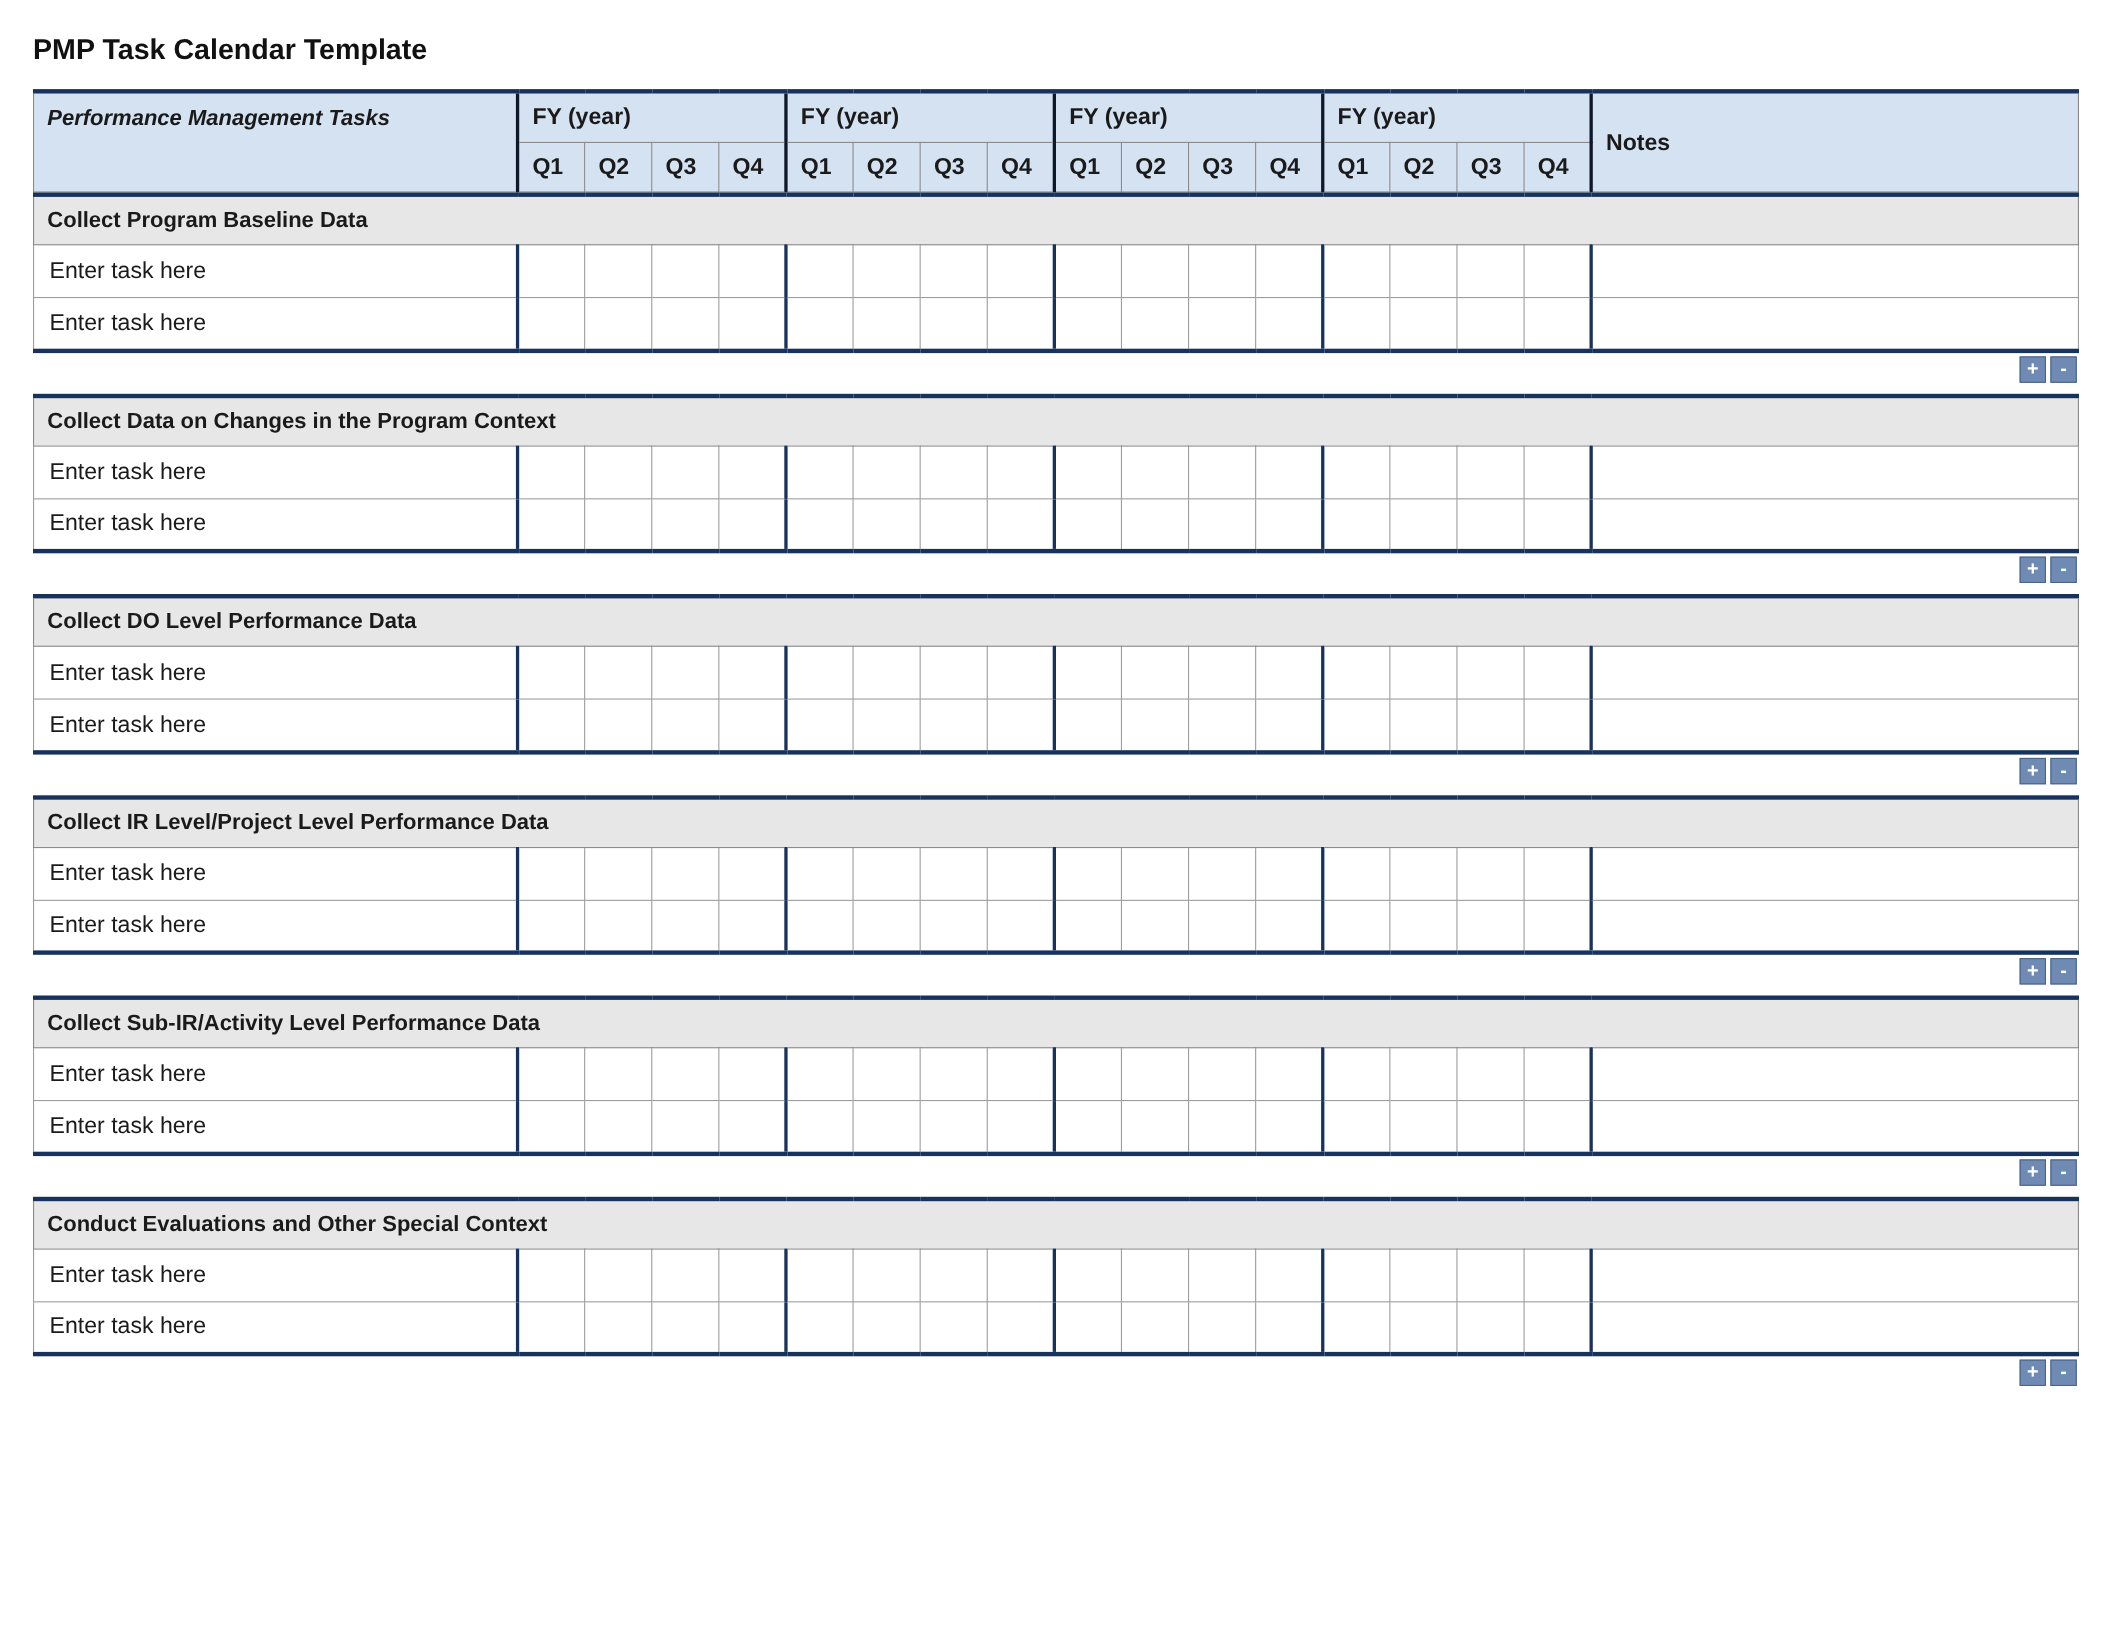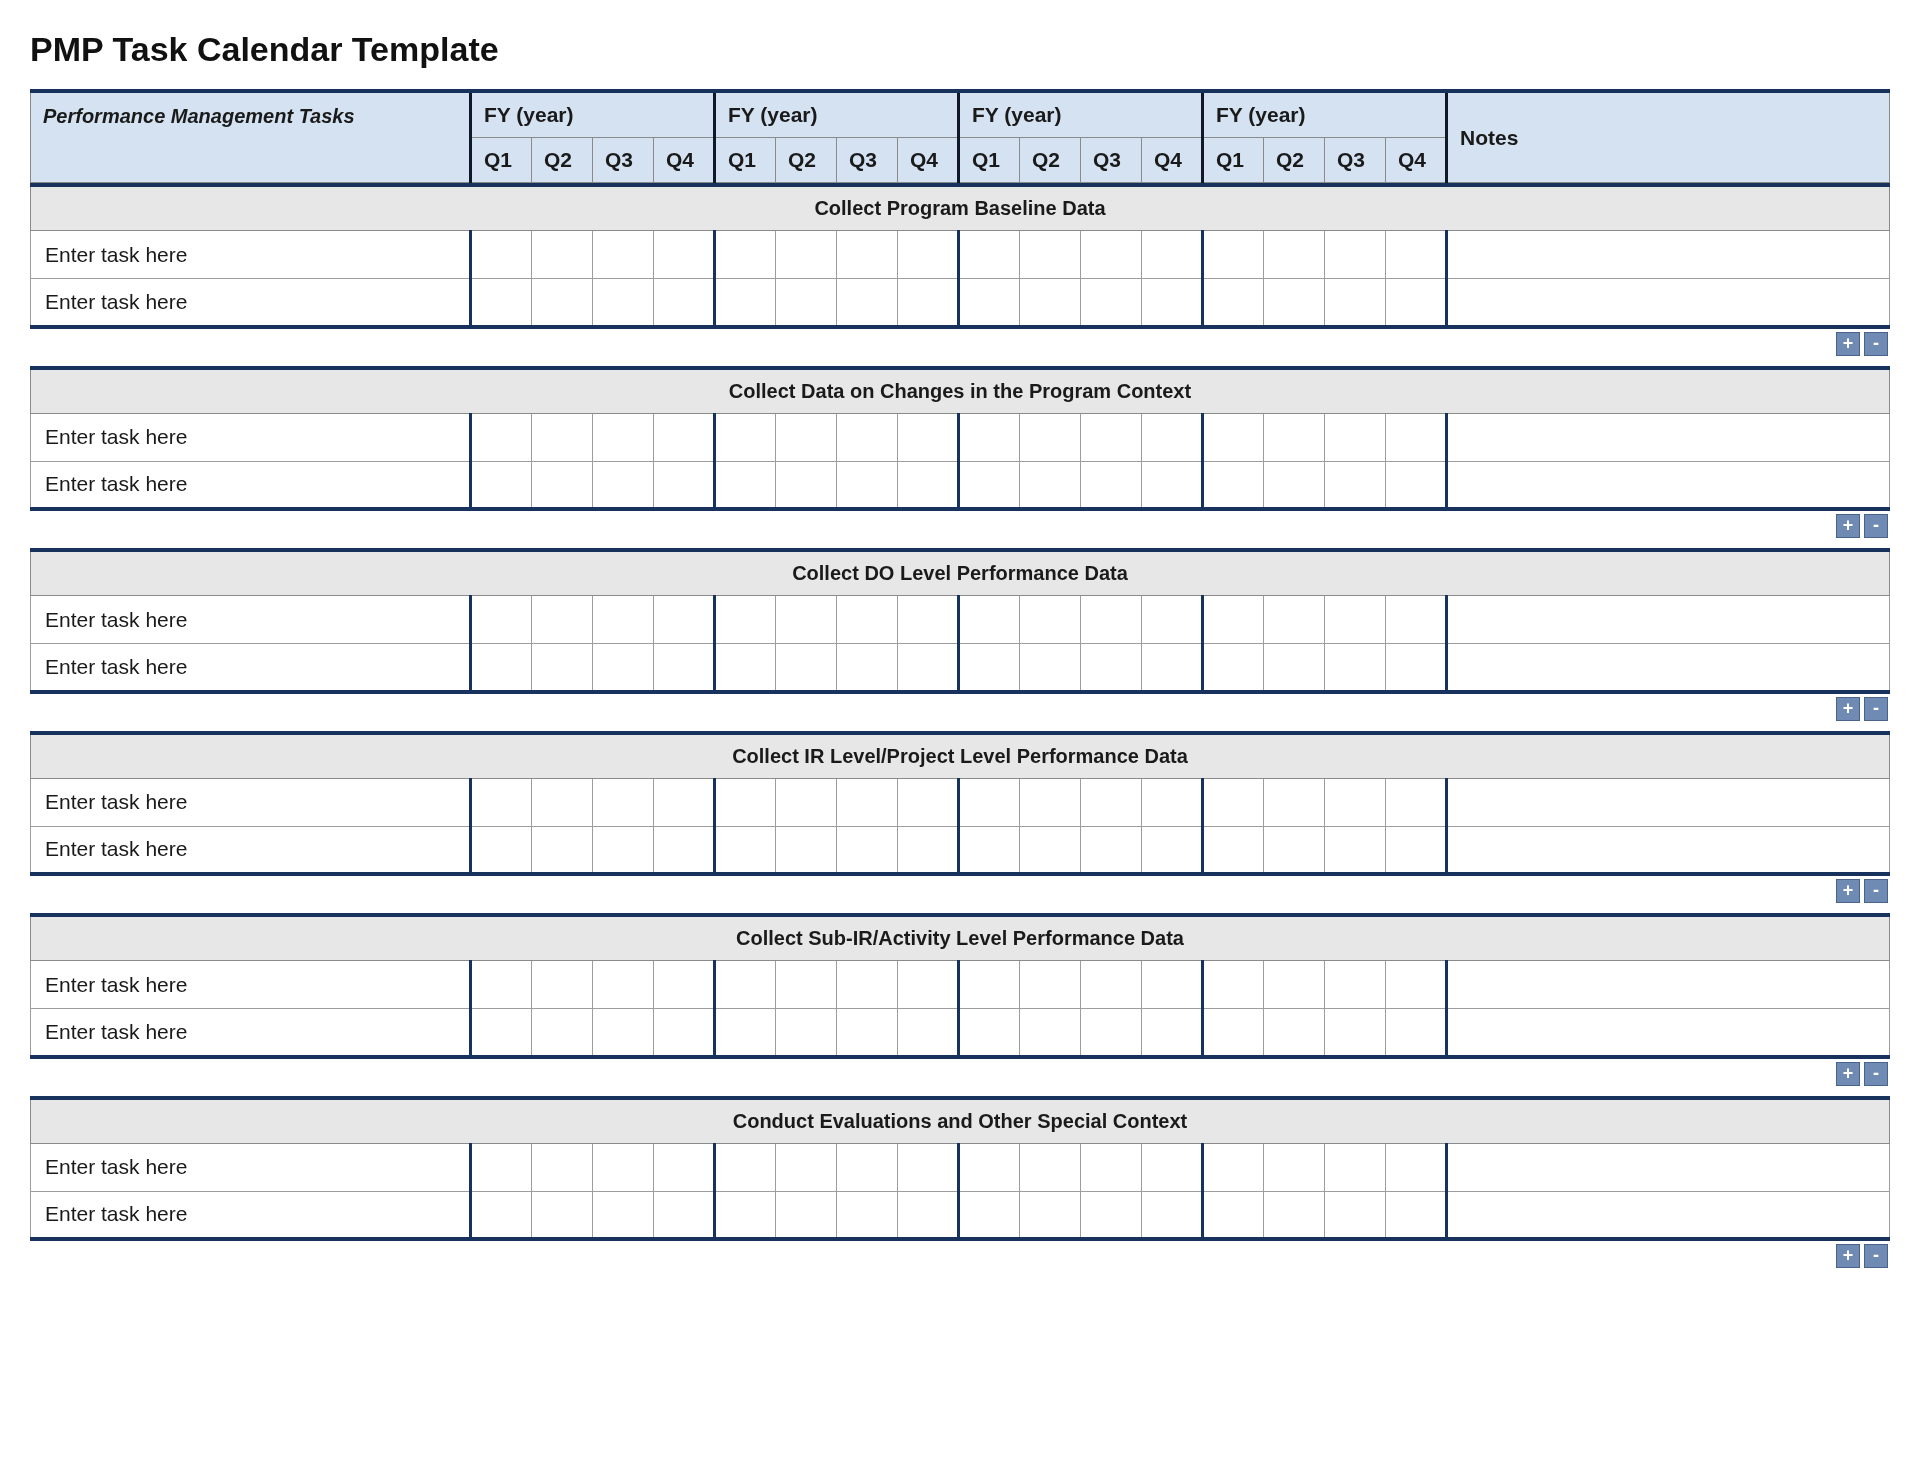--- a/index.html
+++ b/index.html
@@ -5,21 +5,21 @@
   * { box-sizing: border-box; }
   body {
     margin: 0;
     padding: 30px 30px 30px 30px;
     font-family: Arial, Helvetica, sans-serif;
     background: #ffffff;
     color: #1a1a1a;
     width: 1920px;
   }
   h1.title {
-    font-size: 34px;
+    font-size: 26px;
     font-weight: bold;
     margin: 0 0 20px 0;
     color: #111;
   }
 
   
   table.hdr {
     width: 100%;
     border-collapse: collapse;
     table-layout: fixed;
@@ -51,22 +51,22 @@
     table-layout: fixed;
   }
   table.sec col.col-task  { width: 440px; }
   table.sec col.col-q     { width: 61px;  }
   table.sec col.col-notes { width: auto;  }
 
   table.sec th.sechdr {
     background: #e7e7e7;
     font-weight: bold;
     font-size: 20px;
-    text-align: center;
-    padding: 10px 27px;
+    text-align: left;
+    padding: 10px 12px;
     border: 1px solid #8a8a8a;
     border-top: 4px solid #17335d;
   }
   table.sec td {
     font-size: 21px;
     padding: 10px 14px;
     border: 1px solid #9d9d9d;
     background: #ffffff;
     height: 48px;
   }

